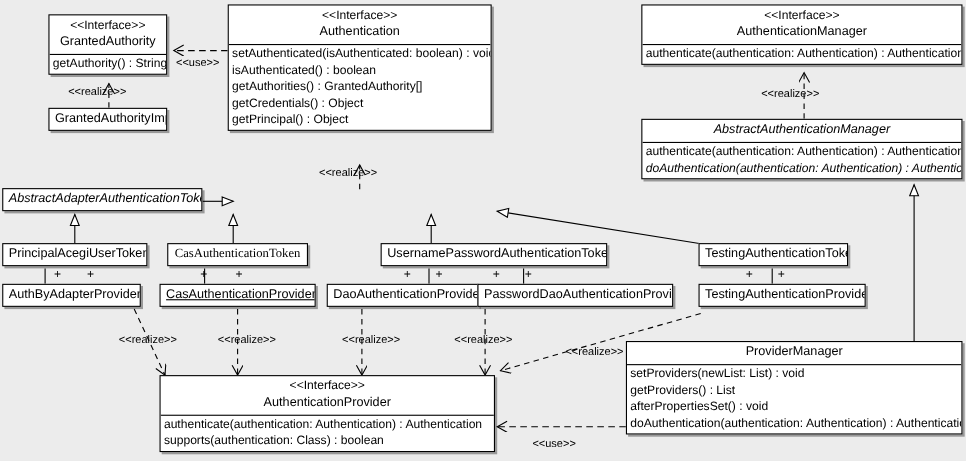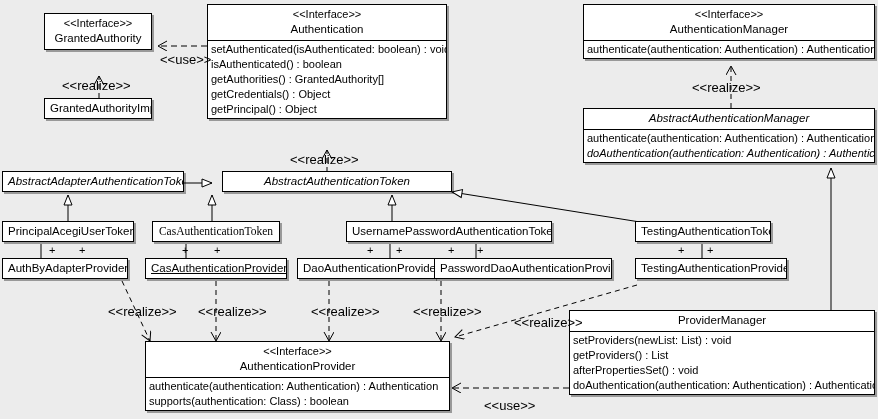--- a/index.html
+++ b/index.html
@@ -70,21 +70,21 @@
     overflow: hidden;
   }
   .member.abstract {
     font-style: italic;
   }
   .simple .hdr {
     padding: 2px 5px 2px 5px;
   }
   .edge-label {
     position: absolute;
-    font-size: 13px;
+    font-size: 10px;
     color: #000;
     white-space: nowrap;
     z-index: 6;
     background: transparent;
   }
   .mult {
     position: absolute;
     font-size: 11px;
     color: #000;
     z-index: 6;
@@ -201,20 +201,23 @@
     <g>
       <line x1="569" y1="388" x2="452" y2="388" stroke="#000" stroke-width="1" stroke-dasharray="6,4" marker-end="url(#openArrow)"></line>
     </g>
   </svg>
 
   <div class="uml-class" style="left:44px; top:13px; width:108px;">
     <div class="hdr">
       <span class="stereo">&lt;&lt;Interface&gt;&gt;</span>
       <span class="cname">GrantedAuthority</span>
     </div>
+    <div class="compartment">
+      <div class="member">getAuthority() : String</div>
+    </div>
   </div>
 
   <div class="uml-class simple" style="left:44px; top:98px; width:108px;">
     <div class="hdr">
       <span class="cname">GrantedAuthorityImpl</span>
     </div>
   </div>
 
   <div class="uml-class" style="left:207px; top:4px; width:240px;">
     <div class="hdr">
@@ -249,25 +252,20 @@
       <div class="member abstract">doAuthentication(authentication: Authentication) : Authentication</div>
     </div>
   </div>
 
   <div class="uml-class simple" style="left:2px; top:171px; width:182px;">
     <div class="hdr">
       <span class="cname abstract">AbstractAdapterAuthenticationToken</span>
     </div>
   </div>
 
-  <div class="uml-class simple" style="left:222px; top:171px; width:230px;">
-    <div class="hdr">
-      <span class="cname abstract">AbstractAuthenticationToken</span>
-    </div>
-  </div>
 
   <div class="uml-class simple" style="left:2px; top:221px; width:132px;">
     <div class="hdr">
       <span class="cname">PrincipalAcegiUserToken</span>
     </div>
   </div>
 
   <div class="uml-class simple" style="left:152px; top:221px; width:128px;font-family:Liberation Serif, serif;">
     <div class="hdr">
       <span class="cname">CasAuthenticationToken</span>

